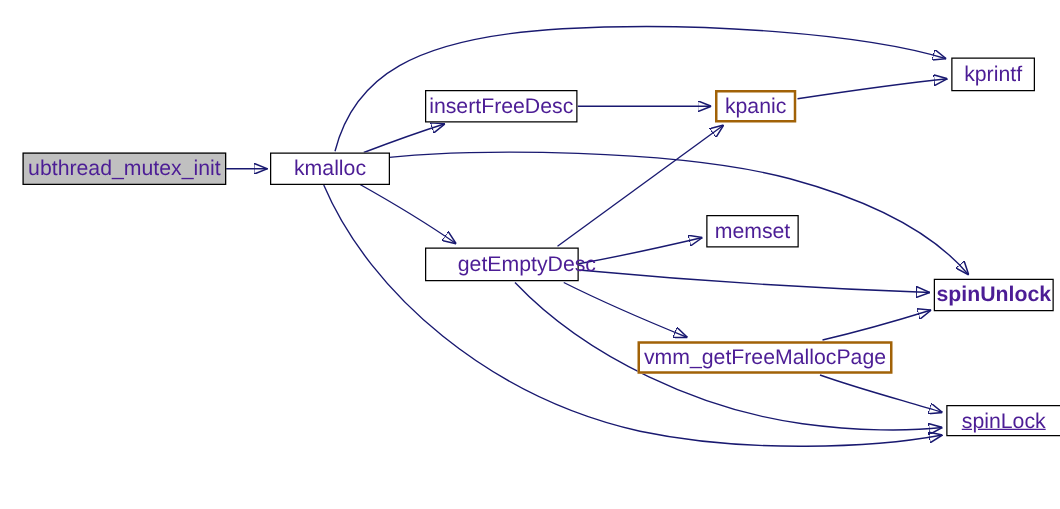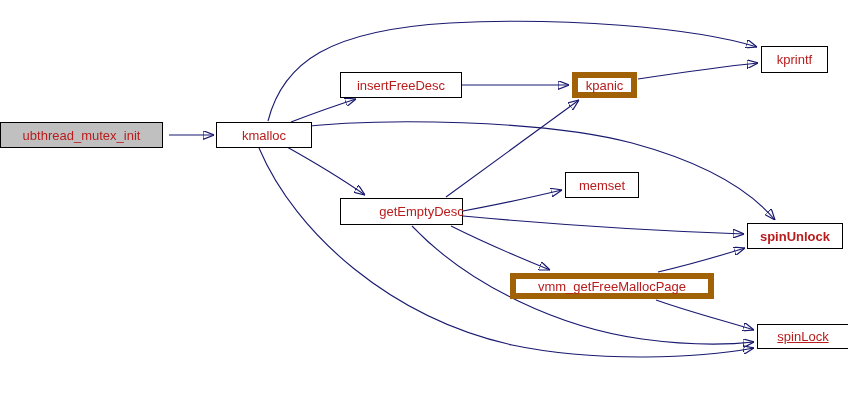--- a/index.html
+++ b/index.html
@@ -25,34 +25,34 @@
   .edges-layer path {
     fill: none;
     stroke: #191970;
     stroke-width: 1.1;
   }
   .node {
     position: absolute;
     box-sizing: border-box;
     background: #ffffff;
     border: 1px solid #000000;
-    color: #b91c1c;
-    font-size: 13px;
+    color: #4c1d95;
+    font-size: 17px;
     display: flex;
     align-items: center;
     justify-content: center;
     white-space: nowrap;
     cursor: pointer;
   }
   .node--root {
     background: #c0c0c0;
     cursor: default;
   }
   .node--highlighted {
-    border: 6px solid #a16207;
+    border: 2px solid #a16207;
   }
 </style>
 </head>
 <body>
 
 <div class="graph-canvas">
 
   <svg class="edges-layer" width="848" height="407" viewBox="0 0 848 407" xmlns="http://www.w3.org/2000/svg">
     <defs>
       <marker id="arrow" viewBox="0 0 10 8" refX="10" refY="4" markerWidth="11" markerHeight="9" markerUnits="userSpaceOnUse" orient="auto">
@@ -70,21 +70,21 @@
     <path d="M638,79 C678,73 719,67 758,63" marker-end="url(#arrow)"></path>
     <path d="M446,197 L579,100" marker-end="url(#arrow)"></path>
     <path d="M463,211 C496,205 528,198 562,190" marker-end="url(#arrow)"></path>
     <path d="M463,216 C560,225 658,231 744,234" marker-end="url(#arrow)"></path>
     <path d="M451,226 C483,242 518,257 550,270" marker-end="url(#arrow)"></path>
     <path d="M412,226 C470,287 562,328 642,339 C686,345 727,345 754,342" marker-end="url(#arrow)"></path>
     <path d="M658,272 C688,265 716,257 745,248" marker-end="url(#arrow)"></path>
     <path d="M656,300 C690,312 725,321 754,330" marker-end="url(#arrow)"></path>
   </svg>
 
-  <div class="node node--root" style="left:0; top:122px; width:163px; height:26px;">ubthread_mutex_init</div>
+  <div class="node node--root" style="left:18px; top:122px; width:163px; height:26px;">ubthread_mutex_init</div>
 
   <div class="node" style="left:216px; top:122px; width:96px; height:26px;">kmalloc</div>
 
   <div class="node" style="left:340px; top:72px; width:122px; height:26px;">insertFreeDesc</div>
 
   <div class="node node--highlighted" style="left:572px; top:72px; width:65px; height:26px;">kpanic</div>
 
   <div class="node" style="left:761px; top:46px; width:67px; height:27px;">kprintf</div>
 
   <div class="node" style="left:565px; top:172px; width:74px; height:26px;">memset</div>

